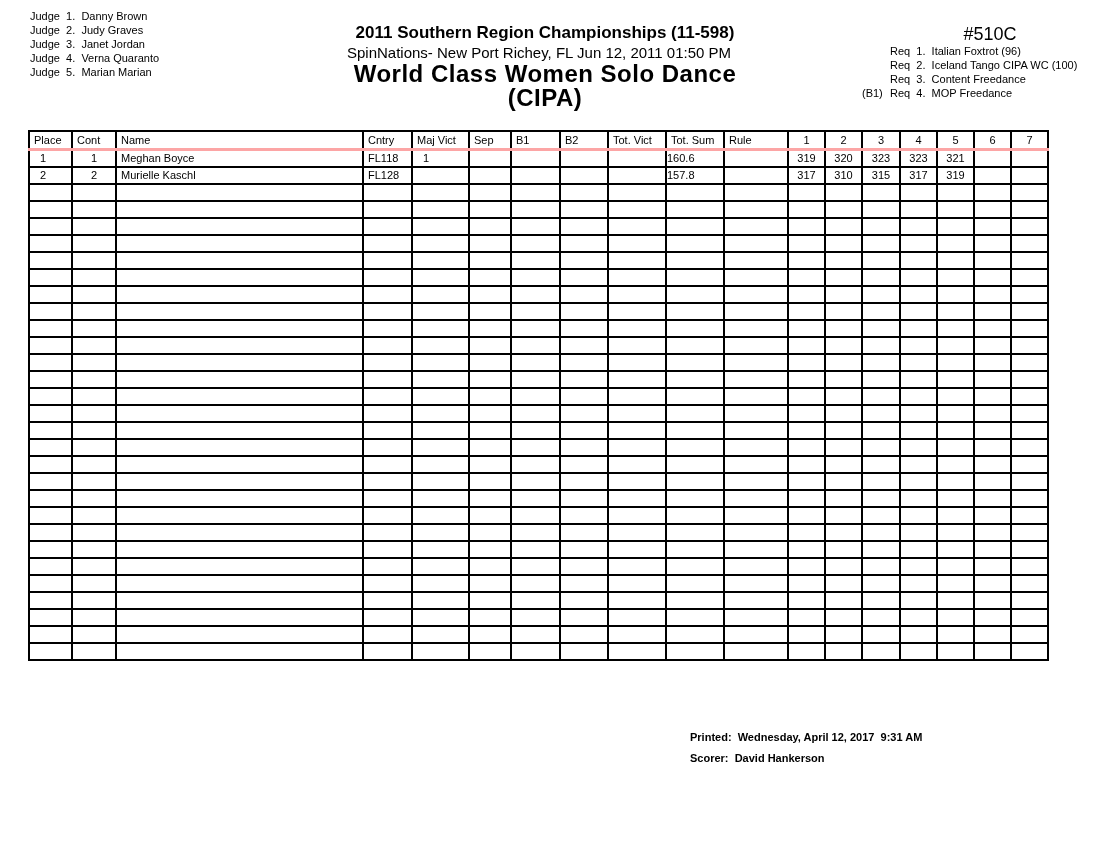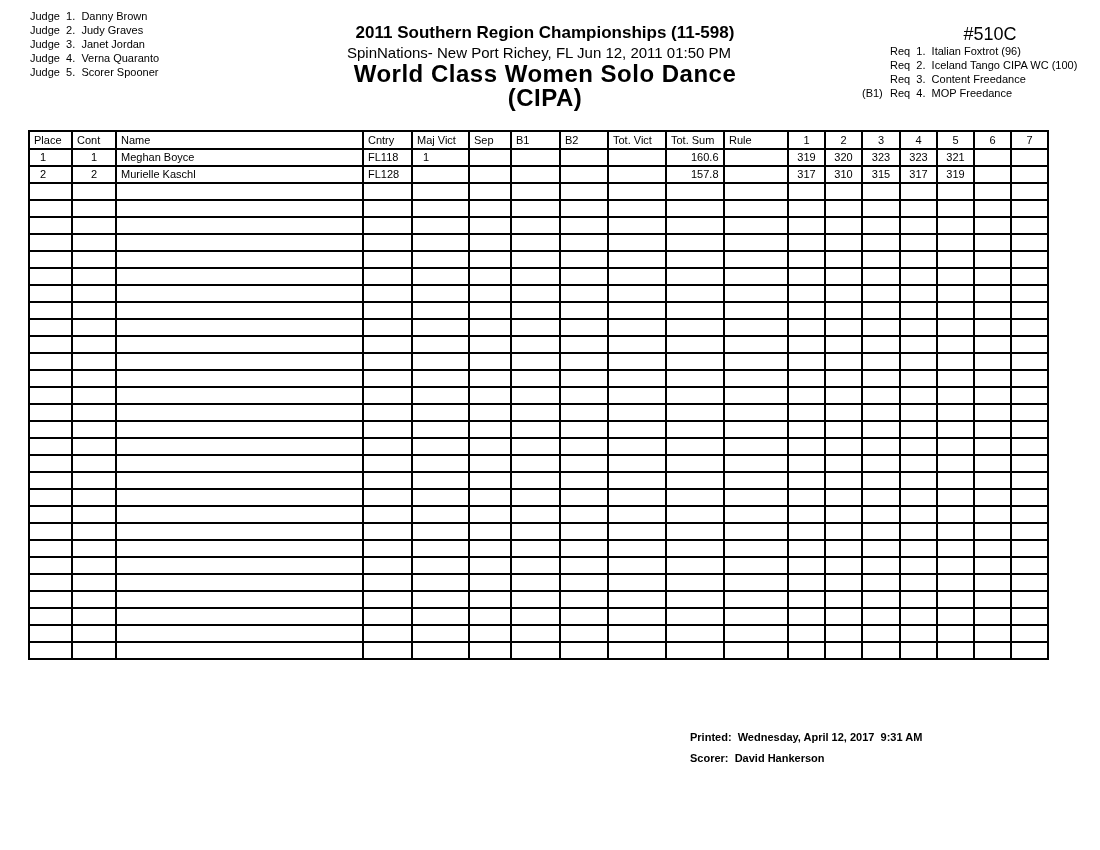--- a/index.html
+++ b/index.html
@@ -35,39 +35,39 @@
       position: absolute; left: 28px; top: 130px;
       border-collapse: collapse; table-layout: fixed;
       width: 1020px;
       font-size: 11px;
     }
     table.results th, table.results td {
       border: 2px solid #000; height: 15px; padding: 0 0 0 4px;
       font-weight: normal; text-align: left; white-space: nowrap; overflow: hidden;
       line-height: 15px;
     }
-    table.results thead th { border-bottom: 1px solid #fca5a5; height: 16px; }
+    table.results thead th { border-bottom: 3px solid #fca5a5; height: 16px; }
     table.results td.c, table.results th.c { text-align: center; padding: 0; }
     table.results td.cnum { text-align: left; padding-left: 10px; }
-    table.results td.tot { padding-left: 24px; }
+    table.results td.tot { padding-left: 0; }
     .footer {
       position: absolute; left: 690px; top: 727px;
       font-size: 11px; line-height: 21px;
     }
     .footer .row { white-space: pre; font-weight: bold; }
   </style>
 </head>
 <body>
 
 <div class="judges">
   <div class="row"><span>Judge  1.</span>  <span>Danny Brown</span></div>
   <div class="row"><span>Judge  2.</span>  <span>Judy Graves</span></div>
   <div class="row"><span>Judge  3.</span>  <span>Janet Jordan</span></div>
   <div class="row"><span>Judge  4.</span>  <span>Verna Quaranto</span></div>
-  <div class="row"><span>Judge  5.</span>  <span>Scorer Spooner</span></div>
+  <div class="row"><span>Judge  5.</span>  <span>Marian Marian</span></div>
 </div>
 
 <div class="center-head">
   <div class="title1">2011 Southern Region Championships (11-598)</div>
   <div class="title2">SpinNations- New Port Richey, FL  Jun 12, 2011  01:50 PM</div>
   <div class="title3">World Class Women Solo Dance (CIPA)</div>
 </div>
 
 <div class="event-num">#510C</div>
 

